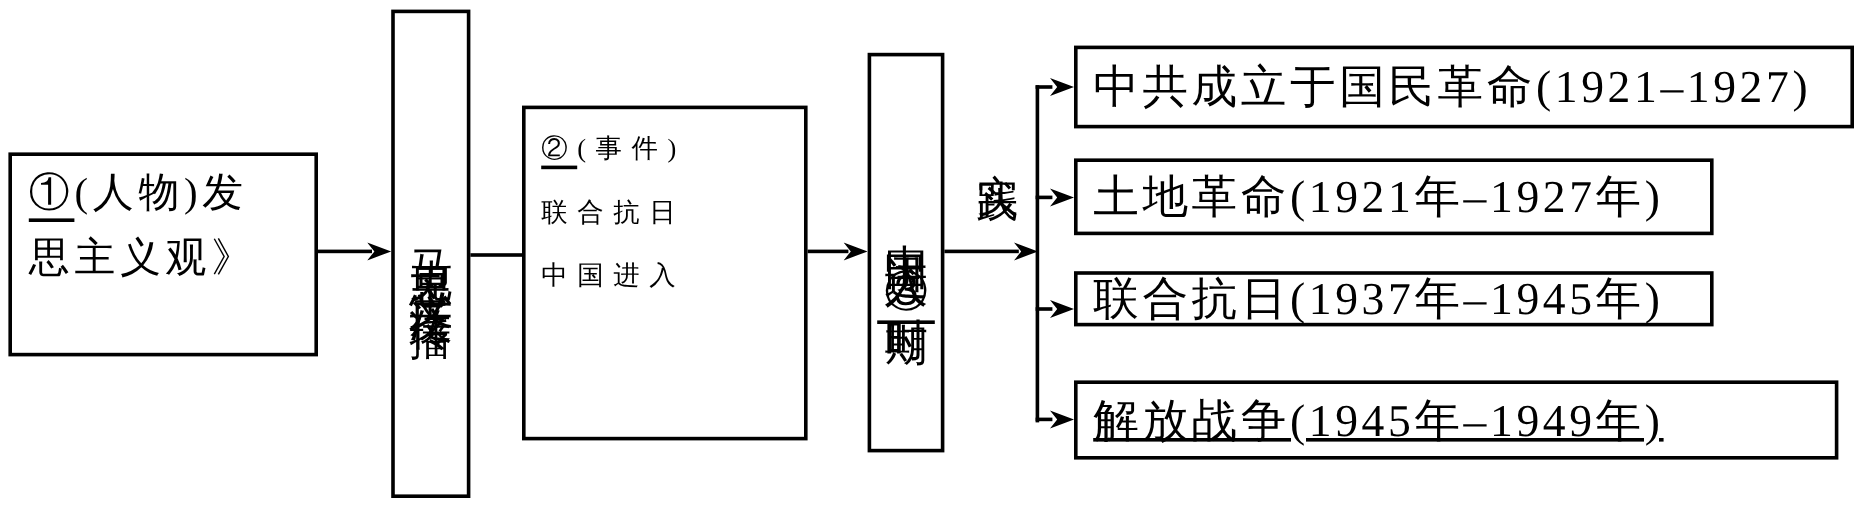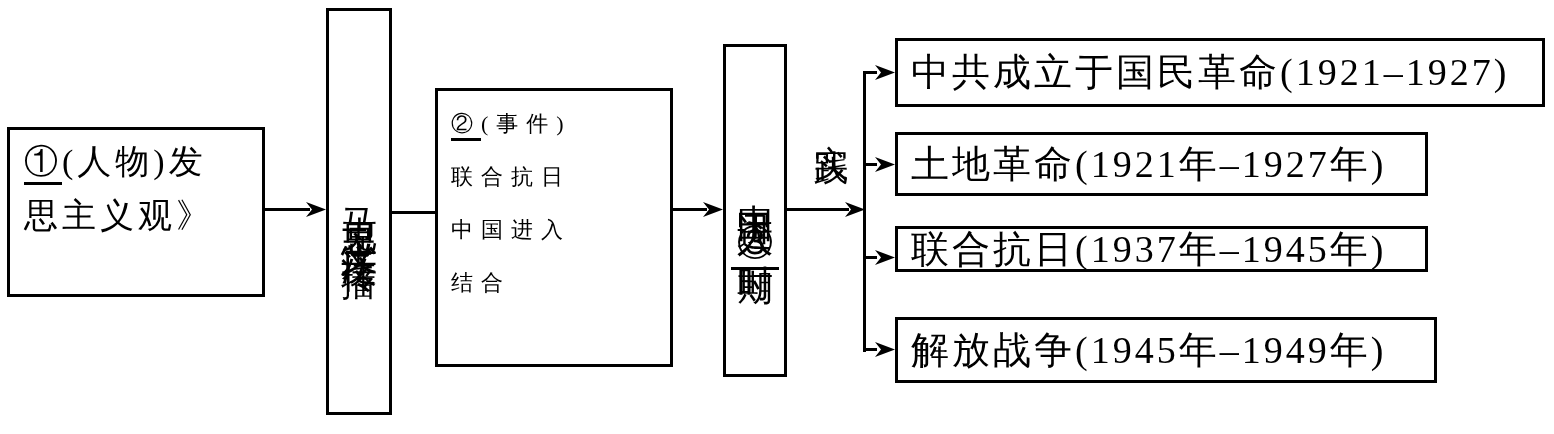--- a/index.html
+++ b/index.html
@@ -75,21 +75,21 @@
   #b2s { top: 163px; } #b2h { top: 156px; }
   #b3s { top: 256px; } #b3h { top: 249px; }
   #b4s { top: 348px; } #b4h { top: 341px; }
 
   
   .outcome { display: flex; align-items: center;
              font-size: 38px; letter-spacing: 3px; padding-left: 13px; }
   #outA { left: 895px; top: 38px;  width: 650px; height: 69px; }
   #outB { left: 895px; top: 132px; width: 533px; height: 64px; font-family: Liberation Serif, serif; }
   #outC { left: 895px; top: 226px; width: 533px; height: 46px; align-items: center; }
-  #outD { left: 895px; top: 317px; width: 542px; height: 66px; }
+  #outD { left: 895px; top: 317px; width: 637px; height: 66px; text-decoration: underline; }
 </style>
 </head>
 <body>
 
 <div class="canvas">
 
   <div class="box" id="box1">
     <div><span class="blank-prefix">①</span><span>(人物)发</span></div>
     <div>思主义观》</div>
   </div>
@@ -100,21 +100,20 @@
     </svg>
 
   <div class="box" id="box2"><span>马克思主义广泛传播</span></div>
 
   <div class="hline" id="conn1"></div>
 
   <div class="box" id="box3">
     <div><span class="blank-prefix">②</span><span>(事件)</span></div>
     <div>联合抗日</div>
     <div>中国进入</div>
-    <div>结合</div>
   </div>
 
   <div class="hline" id="arrow2-shaft"></div>
   <svg class="head" id="arrow2-head" width="20" height="17" viewBox="0 0 20 17">
       <polygon points="0,1 20,8.5 0,16 6,8.5"></polygon>
     </svg>
 
   <div class="box" id="box4"><span>中国进入</span><span>③</span><span>时期</span></div>
   <div class="hline" id="blank3-underline"></div>
 

